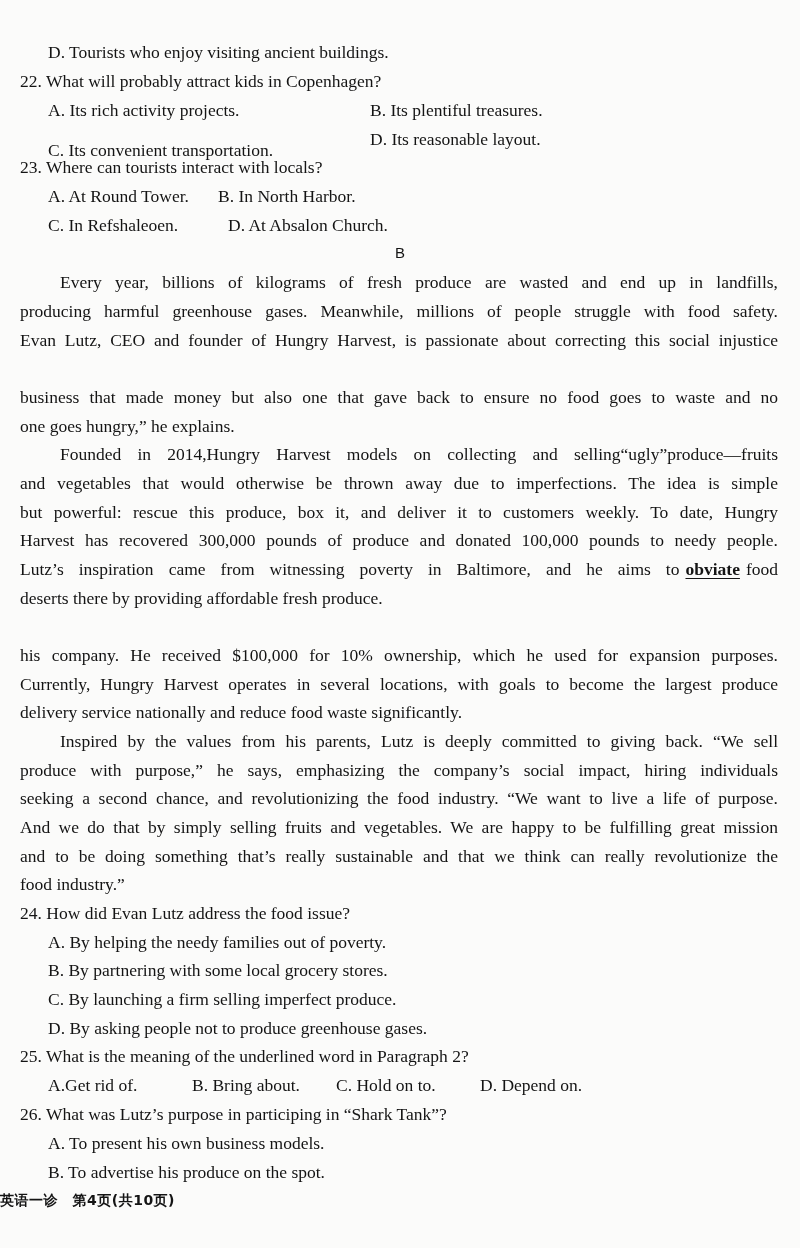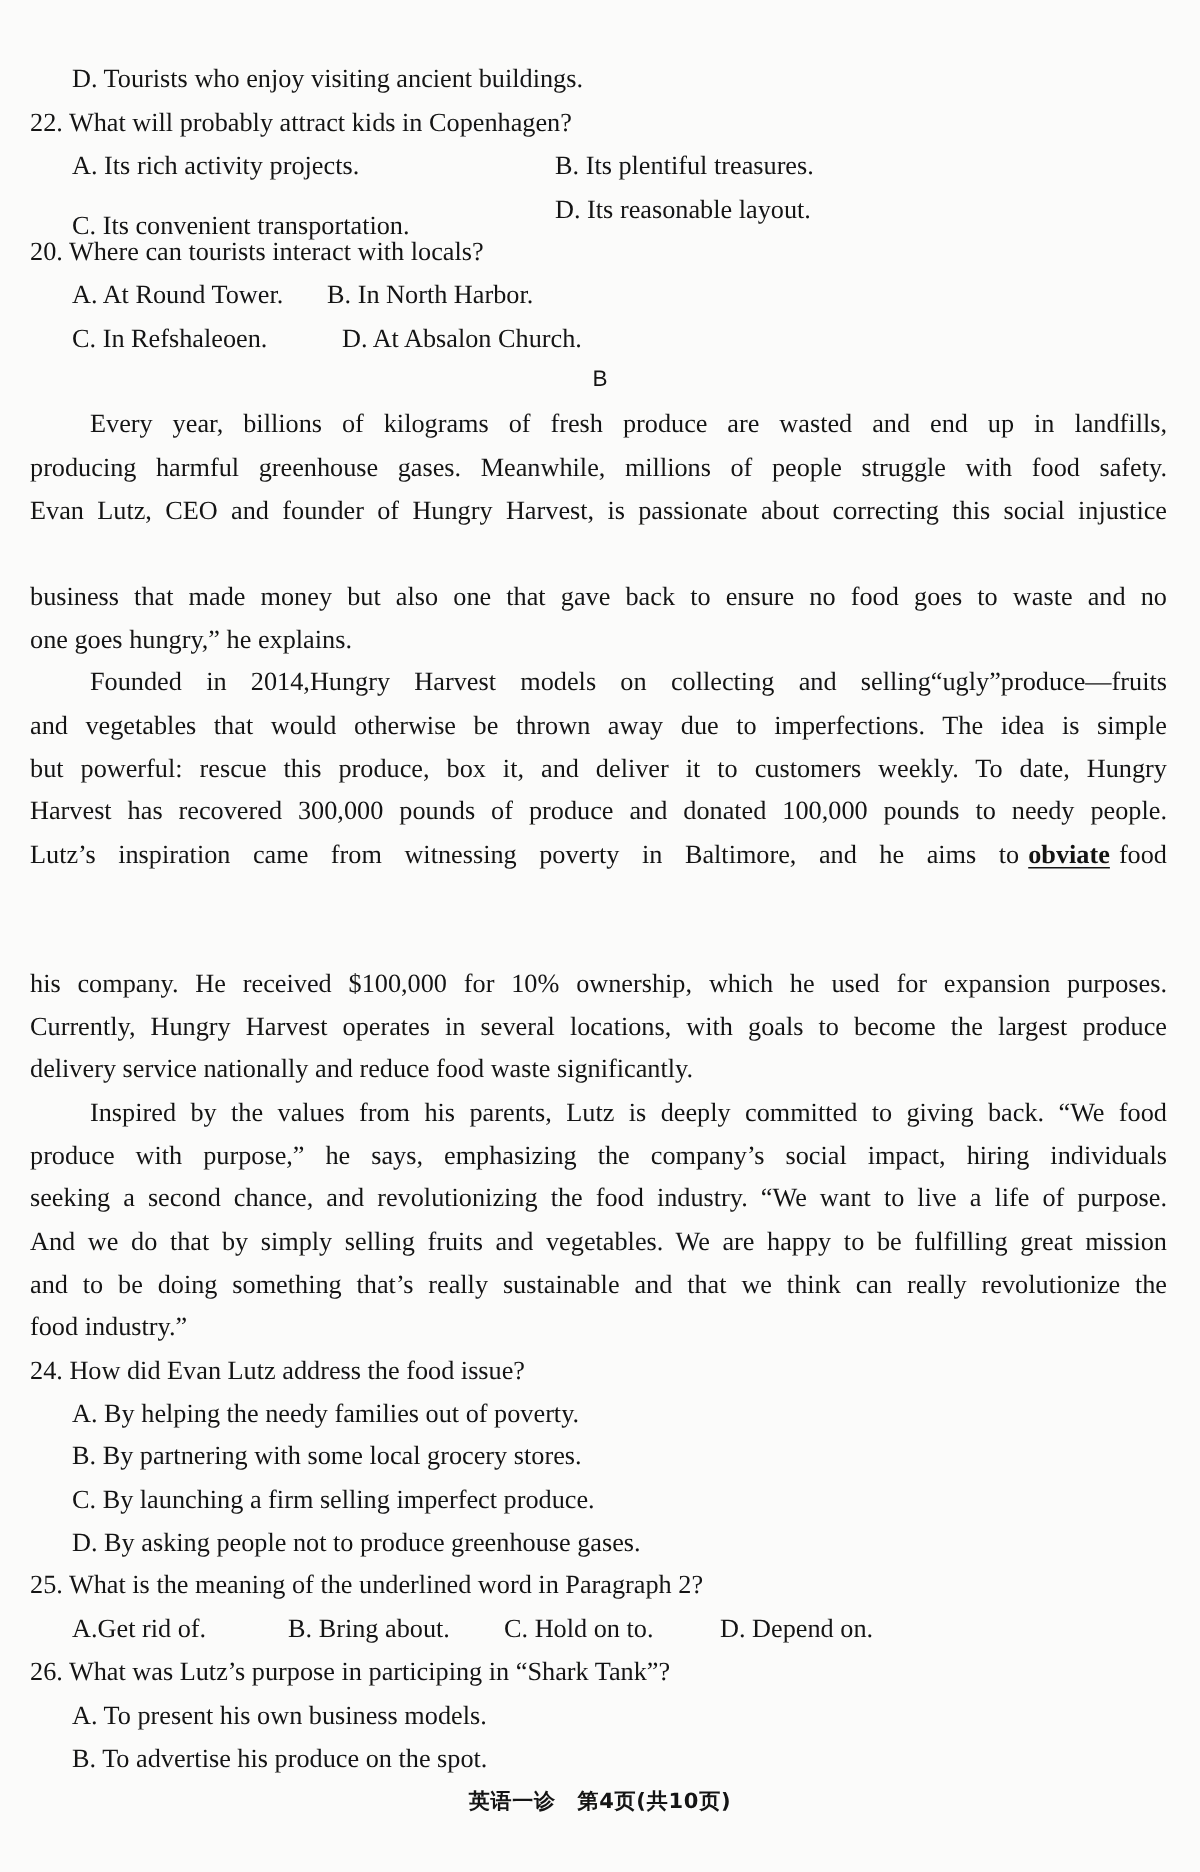--- a/index.html
+++ b/index.html
@@ -19,39 +19,39 @@
     .opt { left: 48px; }
     .para-line { left: 20px; width: 758px; text-align: justify; text-align-last: justify; }
     .para-line.first { left: 60px; width: 718px; }
     .para-line.last { text-align-last: left; }
     .section-label {
       position: absolute; left: 0; width: 800px; text-align: center;
       font-family: "Liberation Sans", "DejaVu Sans", sans-serif; font-size: 15px;
     }
     .underline { text-decoration: underline; text-underline-offset: 3px; font-weight: bold; }
     .footer {
-      position: absolute; left: 0; width: 800px; text-align: center;
+      position: absolute; left: 0; width: 800px; 
       font-family: "DejaVu Sans", sans-serif; font-weight: bold; font-size: 14px;
       letter-spacing: 0.5px;
     }
   </style>
 </head>
 <body>
 
 <div class="page">
 
   <div class="line opt" style="top:42px">D. Tourists who enjoy visiting ancient buildings.</div>
 
   <div class="line q" style="top:71px">22. What will probably attract kids in Copenhagen?</div>
   <div class="line opt" style="top:100px">A. Its rich activity projects.</div>
   <div class="line" style="top:100px; left:370px">B. Its plentiful treasures.</div>
   <div class="line opt" style="top:140px">C. Its convenient transportation.</div>
   <div class="line" style="top:129px; left:370px">D. Its reasonable layout.</div>
 
-  <div class="line q" style="top:157px">20. Where can tourists interact with locals?</div>
+  <div class="line q" style="top:157px">23. Where can tourists interact with locals?</div>
   <div class="line opt" style="top:186px">A. At Round Tower.</div>
   <div class="line" style="top:186px; left:218px">B. In North Harbor.</div>
   <div class="line opt" style="top:215px">C. In Refshaleoen.</div>
   <div class="line" style="top:215px; left:228px">D. At Absalon Church.</div>
 
   <div class="section-label" style="top:244px">B</div>
 
   <div class="line para-line first" style="top:272px">Every year, billions of kilograms of fresh produce are wasted and end up in landfills,</div>
   <div class="line para-line" style="top:301px">producing harmful greenhouse gases. Meanwhile, millions of people struggle with food safety.</div>
   <div class="line para-line" style="top:330px">Evan Lutz, CEO and founder of Hungry Harvest, is passionate about correcting this social injustice</div>
@@ -60,26 +60,27 @@
 
   <div class="line para-line first" style="top:444px">Founded in 2014,Hungry Harvest models on collecting and selling“ugly”produce—fruits</div>
   <div class="line para-line" style="top:473px">and vegetables that would otherwise be thrown away due to imperfections. The idea is simple</div>
   <div class="line para-line" style="top:502px">but powerful: rescue this produce, box it, and deliver it to customers weekly. To date, Hungry</div>
   <div class="line para-line" style="top:530px">Harvest has recovered 300,000 pounds of produce and donated 100,000 pounds to needy people.</div>
   <div class="line" style="top:559px; left:20px; width:758px; display:flex; justify-content:space-between;">
     <span style="flex:1; text-align:justify; text-align-last:justify; margin-right:6px;">Lutz’s inspiration came from witnessing poverty in Baltimore, and he aims to</span>
     <span class="underline" style="margin-right:6px;">obviate</span>
     <span>food</span>
   </div>
+  <div class="line para-line last" style="top:588px">deserts there by providing affordable fresh produce.</div>
 
   <div class="line para-line" style="top:645px">his company. He received $100,000 for 10% ownership, which he used for expansion purposes.</div>
   <div class="line para-line" style="top:674px">Currently, Hungry Harvest operates in several locations, with goals to become the largest produce</div>
   <div class="line para-line last" style="top:702px">delivery service nationally and reduce food waste significantly.</div>
 
-  <div class="line para-line first" style="top:731px">Inspired by the values from his parents, Lutz is deeply committed to giving back. “We food</div>
+  <div class="line para-line first" style="top:731px">Inspired by the values from his parents, Lutz is deeply committed to giving back. “We sell</div>
   <div class="line para-line" style="top:760px">produce with purpose,” he says, emphasizing the company’s social impact, hiring individuals</div>
   <div class="line para-line" style="top:788px">seeking a second chance, and revolutionizing the food industry. “We want to live a life of purpose.</div>
   <div class="line para-line" style="top:817px">And we do that by simply selling fruits and vegetables. We are happy to be fulfilling great mission</div>
   <div class="line para-line" style="top:846px">and to be doing something that’s really sustainable and that we think can really revolutionize the</div>
   <div class="line para-line last" style="top:874px">food industry.”</div>
 
   <div class="line q" style="top:903px">24. How did Evan Lutz address the food issue?</div>
   <div class="line opt" style="top:932px">A. By helping the needy families out of poverty.</div>
   <div class="line opt" style="top:960px">B. By partnering with some local grocery stores.</div>
   <div class="line opt" style="top:989px">C. By launching a firm selling imperfect produce.</div>

